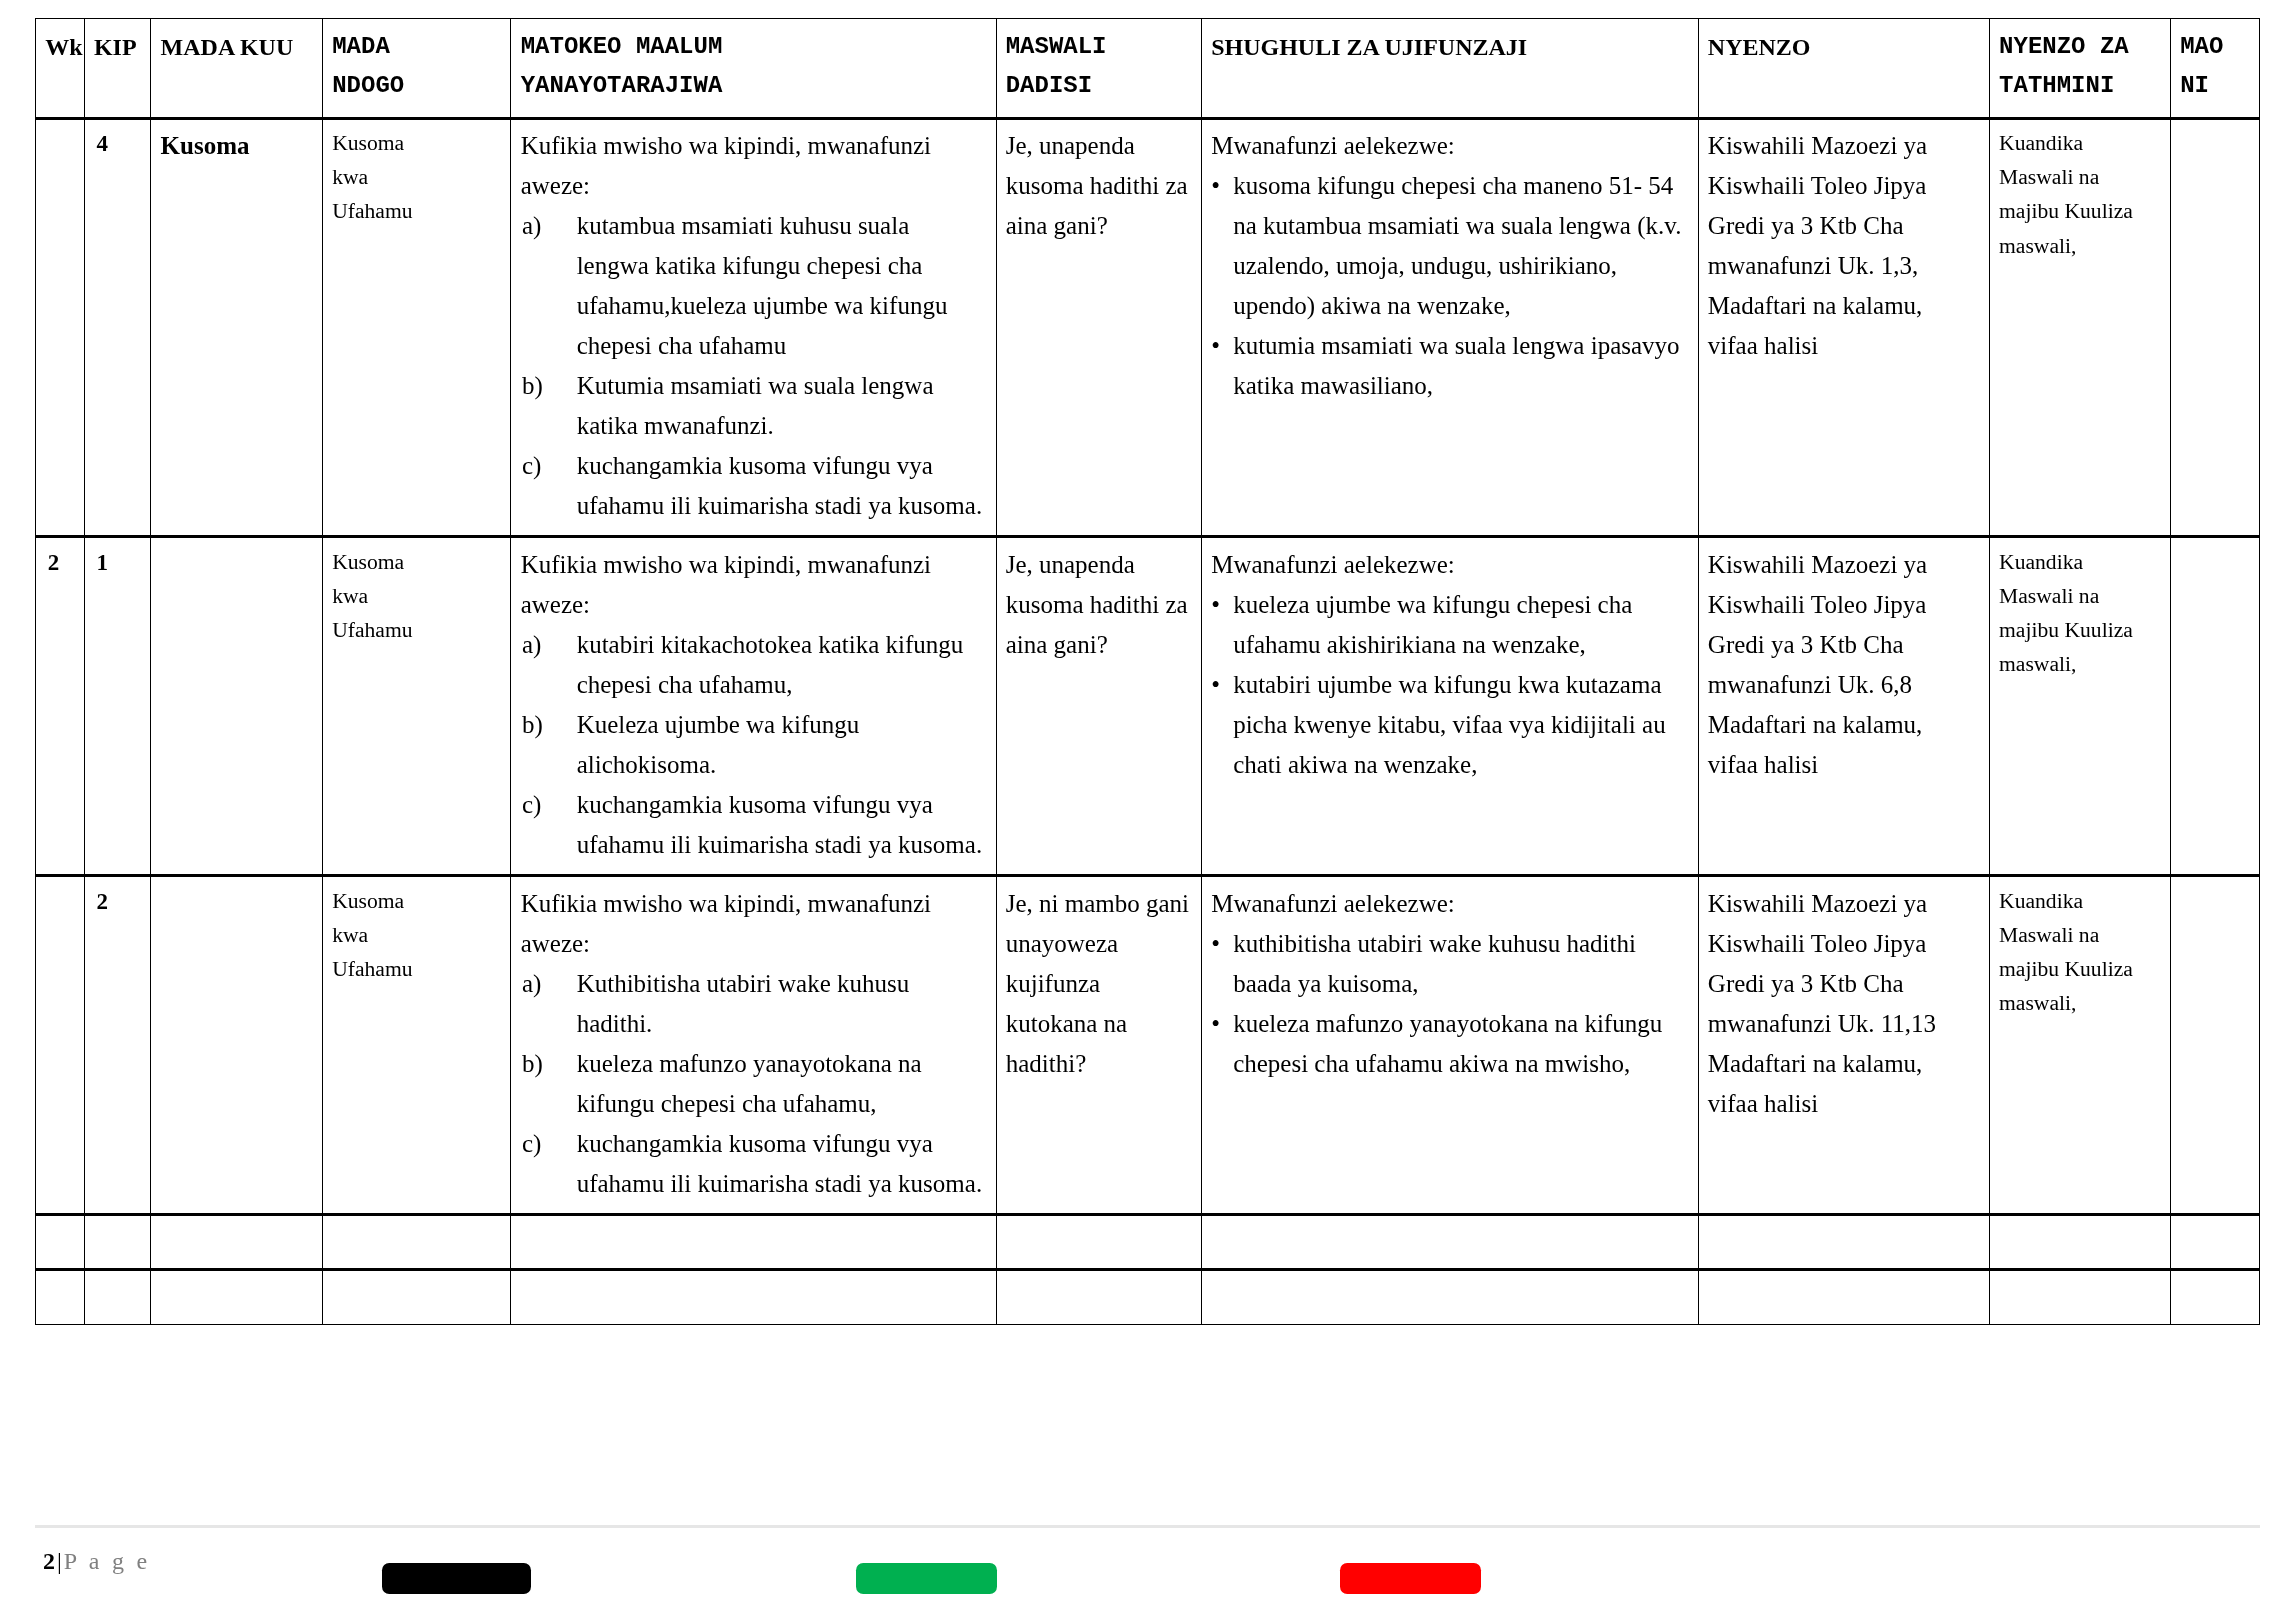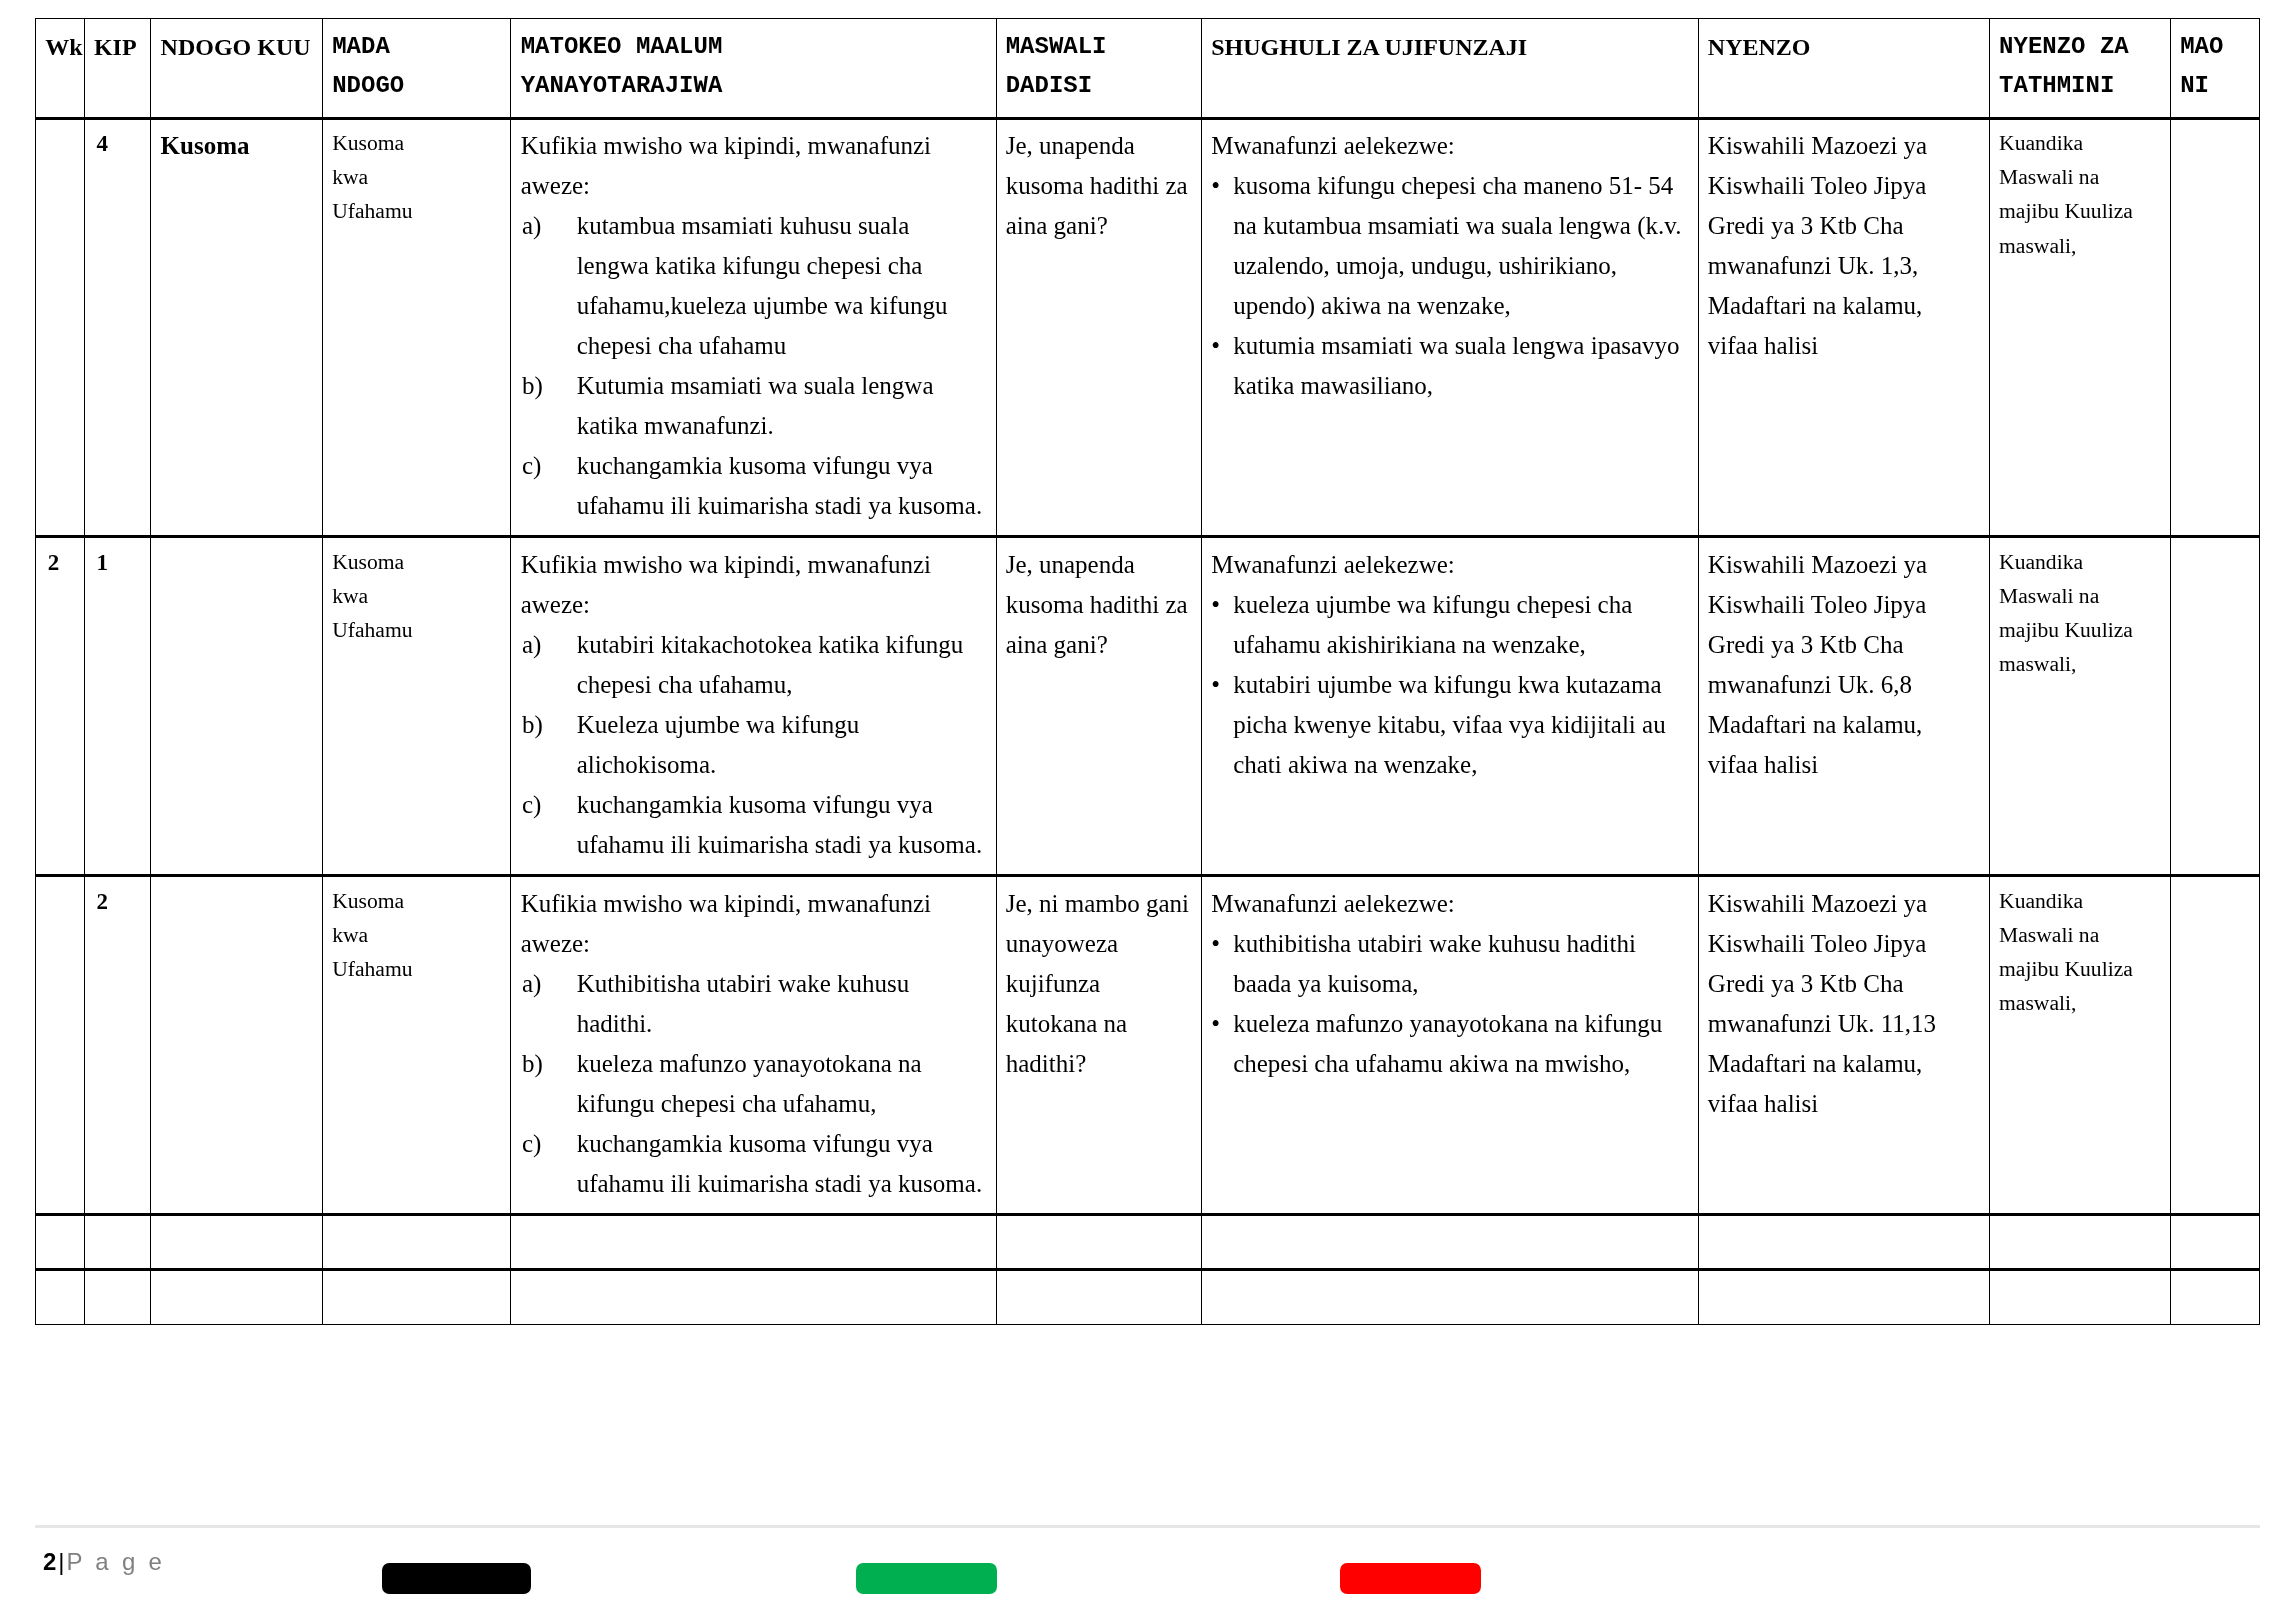--- a/index.html
+++ b/index.html
@@ -122,21 +122,21 @@
     position: absolute;
     left: 35px;
     top: 1541px;
     width: 2225px;
     height: 72px;
   }
   .page-num {
     position: absolute;
     left: 7.9px;
     top: 6.5px;
-    font-family: Liberation Sans, sans-serif;
+    font-family: Liberation Serif, serif;
     font-size: 24px;
     color: #808080;
     letter-spacing: 3.3px;
     white-space: nowrap;
   }
   .page-num b {
     color: #000000;
     font-weight: bold;
     letter-spacing: 0;
   }
@@ -176,21 +176,21 @@
 
     <thead>
       <tr class="hdr">
         <td>
           <span>Wk</span>
         </td>
         <td>
           <span>KIP</span>
         </td>
         <td>
-          <span>NDOGO KUU</span>
+          <span>MADA KUU</span>
         </td>
         <td>
           <span class="two-line">MADA</span>
           <span class="two-line">NDOGO</span>
         </td>
         <td>
           <span class="two-line">MATOKEO MAALUM</span>
           <span class="two-line">YANAYOTARAJIWA</span>
         </td>
         <td>

